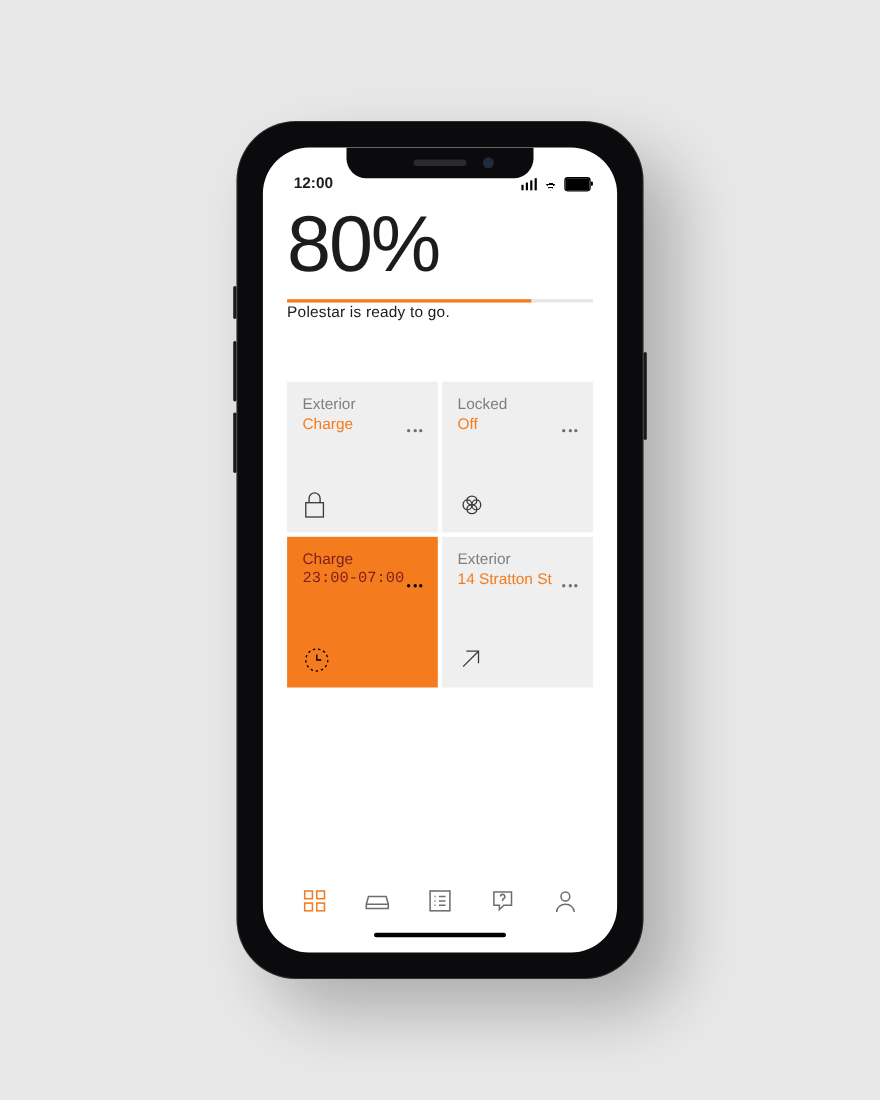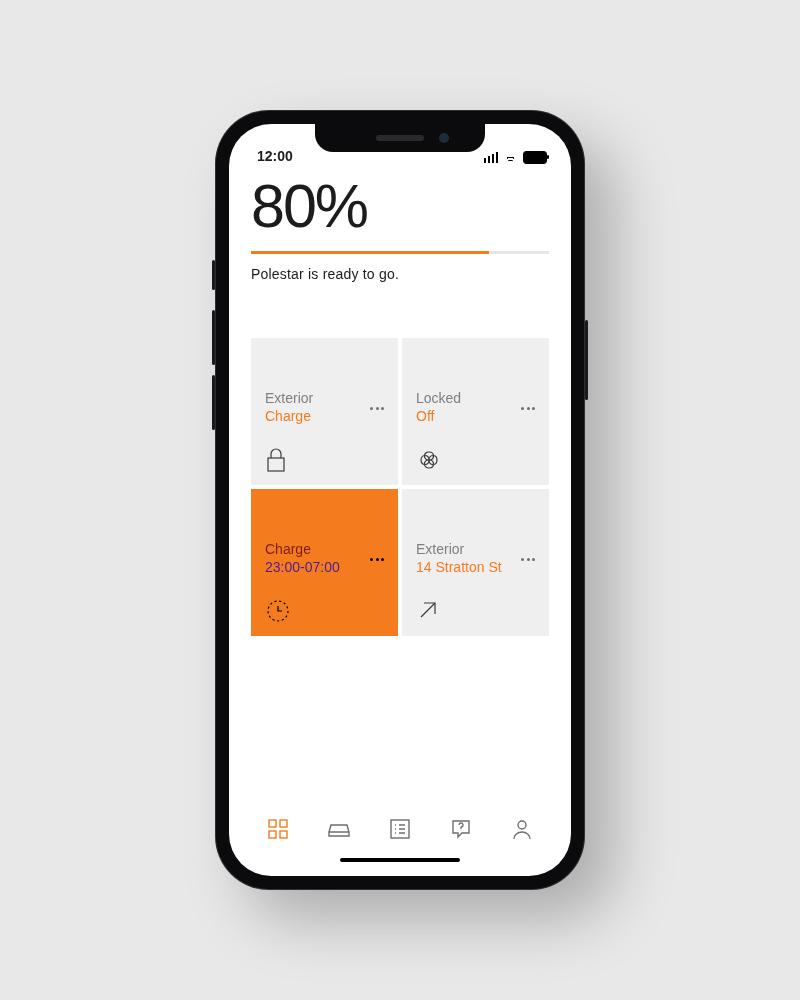--- a/index.html
+++ b/index.html
@@ -22,21 +22,21 @@
     display:flex;align-items:center;justify-content:center;
     font-family:"Helvetica Neue",Helvetica,Arial,sans-serif;
     color:var(--text);
   }
   
   .phone{
     width:var(--phone-w);height:var(--phone-h);
     background:var(--bezel);
     border-radius:54px;
     box-shadow: 30px 30px 60px rgba(0,0,0,.25), 0 0 0 1px rgba(255,255,255,.15) inset;
-    padding:14px;
+    padding:24px;
     position:relative;
     box-sizing:border-box;
   }
   .side-btn{position:absolute;background:#1a1a1d;border-radius:2px;}
   .sb1{left:-3px;top:150px;width:3px;height:30px;}
   .sb2{left:-3px;top:200px;width:3px;height:55px;}
   .sb3{left:-3px;top:265px;width:3px;height:55px;}
   .sb4{right:-3px;top:210px;width:3px;height:80px;}
   .screen{
     width:100%;height:100%;
@@ -70,39 +70,39 @@
   .wifi::before{content:"";position:absolute;inset:0;background:
     radial-gradient(circle at 50% 110%,#000 0 1.5px,transparent 1.5px),
     radial-gradient(circle at 50% 110%,transparent 0 3px,#000 3px 4.5px,transparent 4.5px),
     radial-gradient(circle at 50% 110%,transparent 0 6px,#000 6px 7.5px,transparent 7.5px);
     clip-path:polygon(0 0,100% 0,50% 110%);}
   .batt{width:22px;height:11px;border:1px solid #000;border-radius:3px;position:relative;}
   .batt::after{content:"";position:absolute;right:-3px;top:3px;width:2px;height:4px;background:#000;border-radius:1px;}
   .batt i{display:block;width:100%;height:100%;background:#000;border-radius:1px;}
   
   .content{flex:1;padding:4px 22px 0 22px;display:flex;flex-direction:column;min-height:0;}
-  .percent{font-size:61px;font-weight:400;letter-spacing:-2px;line-height:1;margin-top:8px;}
+  .percent{font-size:72px;font-weight:400;letter-spacing:-2px;line-height:1;margin-top:8px;}
   .progress{height:3px;background:#e6e6e6;margin-top:14px;position:relative;}
   .progress-fill{position:absolute;left:0;top:0;bottom:0;background:var(--accent);}
-  .status-text{font-size:14px;margin-top:12px;letter-spacing:.2px;}
+  .status-text{font-size:14px;letter-spacing:.2px;}
   
   .tiles{margin-top:56px;display:grid;grid-template-columns:1fr 1fr;gap:4px;}
   .tile{
     background:var(--tile);aspect-ratio:1/1;
     position:relative;padding:12px 14px;box-sizing:border-box;
     display:flex;flex-direction:column;justify-content:space-between;
     cursor:pointer;
   }
   .tile.active{background:var(--tile-dark);}
-  .tile-head{display:flex;justify-content:space-between;align-items:center;margin-top:40px;}
+  .tile-head{display:flex;justify-content:space-between;align-items:flex-end;}
   .tile-labels{display:flex;flex-direction:column;gap:1px;}
   .tile-title{font-size:14px;color:var(--muted);}
   .tile.active .tile-title{color:#7f1d1d;}
   .tile-value{font-size:14px;color:var(--accent);margin-top:1px;}
-  .tile.active .tile-value{color:#4c1d95;}
+  .tile.active .tile-value{color:#7f1d1d;font-family:Liberation Mono, monospace;}
   .more{display:flex;gap:2.5px;padding-top:3px;}
   .more i{width:3px;height:3px;border-radius:50%;background:#6f6f6f;}
   .tile.active .more i{background:#000;}
   .tile-icon{height:26px;}
   .tile-icon svg{stroke:#3a3a3a;fill:none;stroke-width:1.2;overflow:visible;}
   .tile.active .tile-icon svg{stroke:#000;}
   
   .nav{
     height:58px;flex:0 0 58px;border-top:0;
     display:flex;align-items:center;justify-content:space-around;

